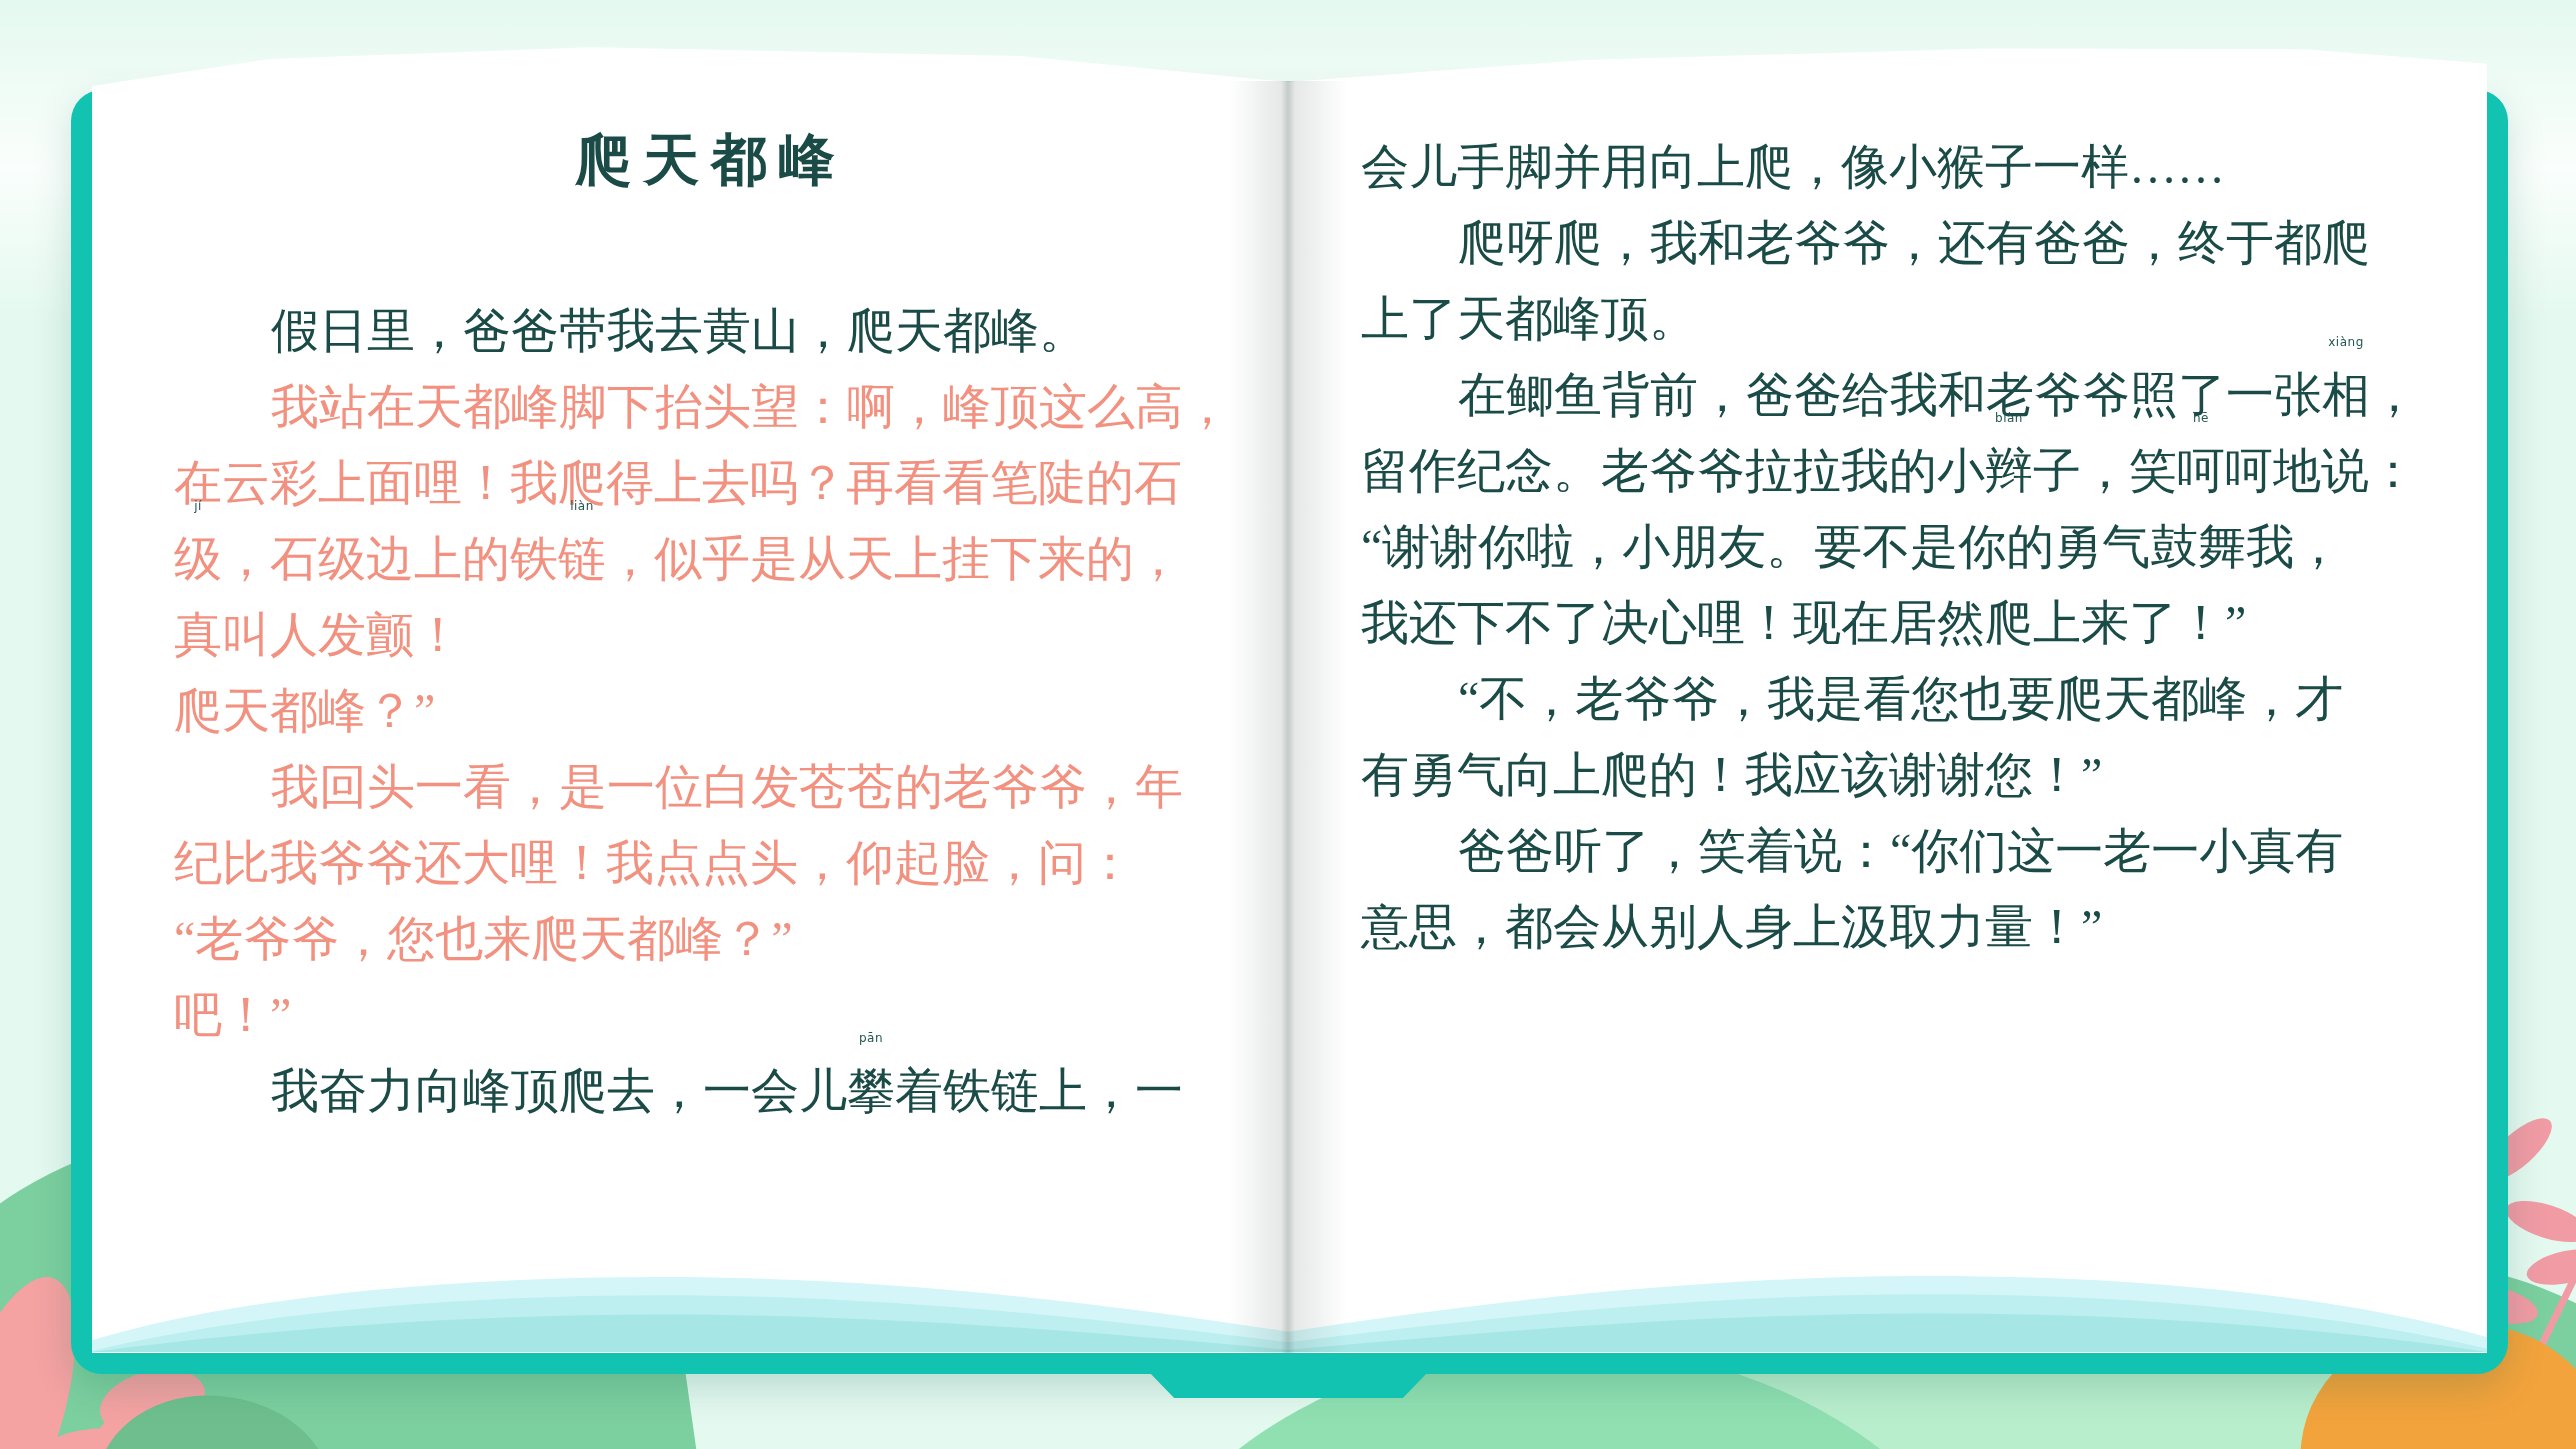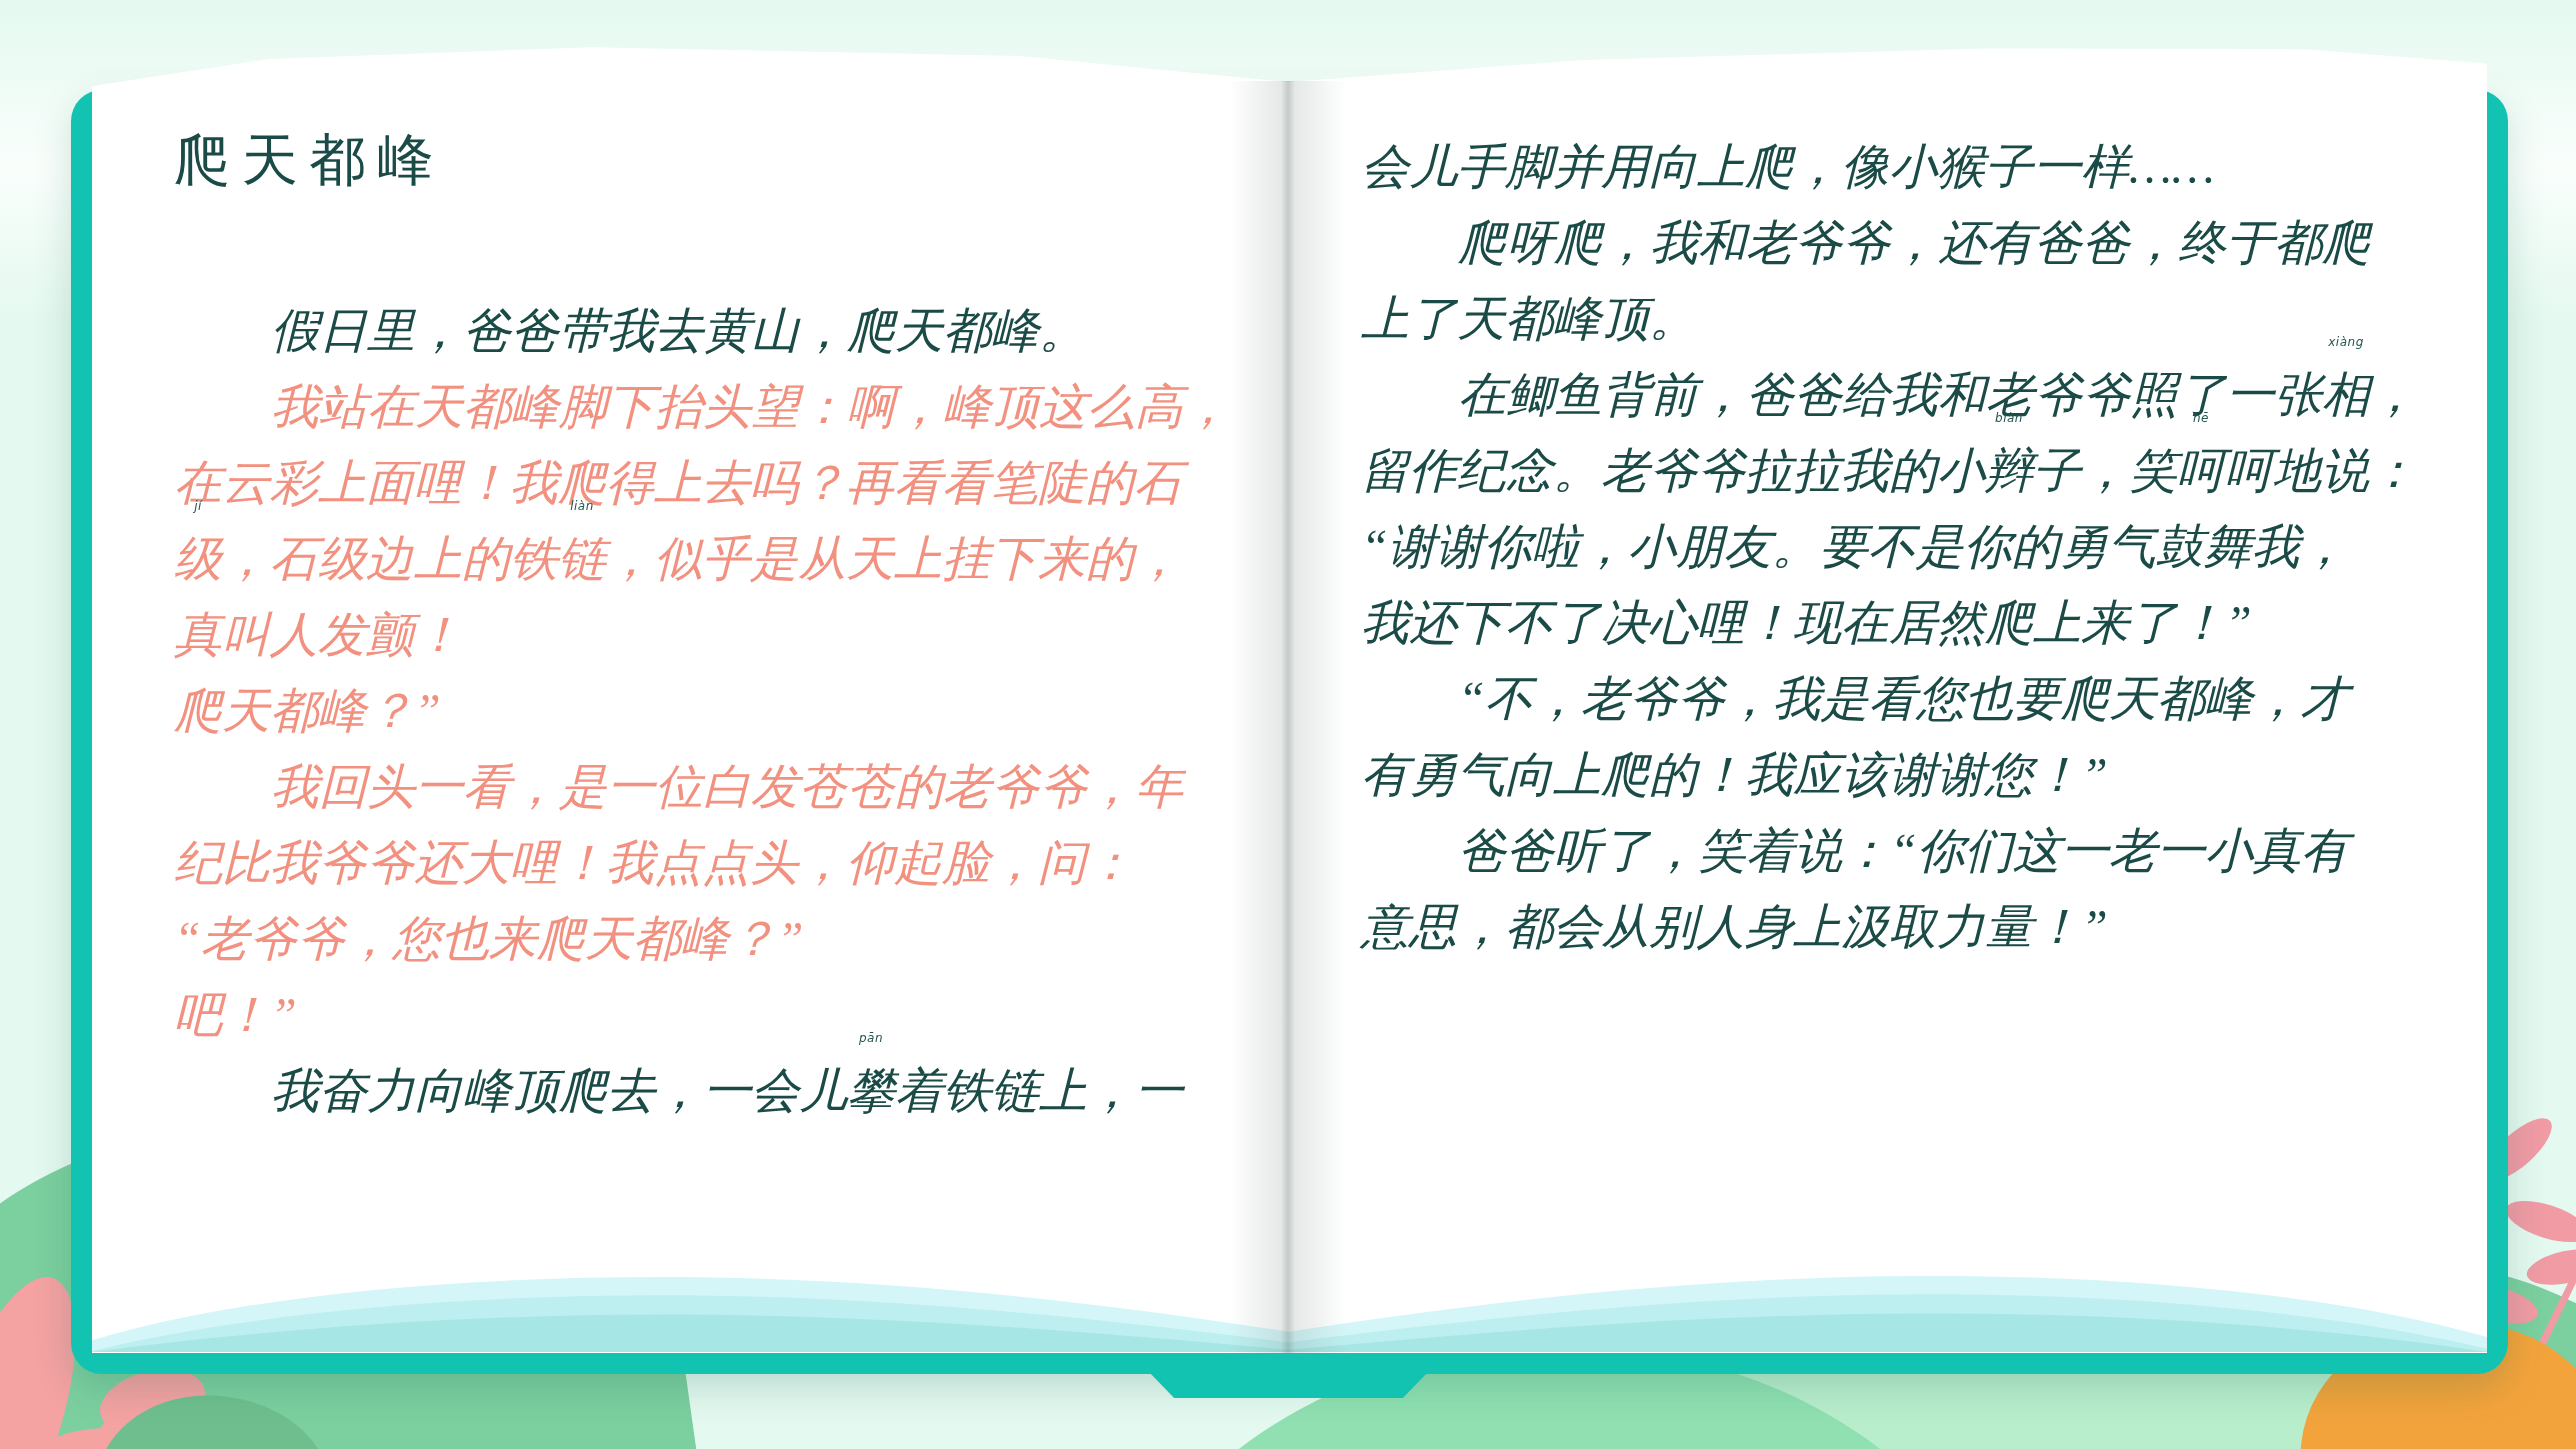--- a/index.html
+++ b/index.html
@@ -70,24 +70,24 @@
   .waves{left:92px;top:1261px;width:2395px;height:91px;}
   .spine-shadow{
     left:1229px;top:81px;width:118px;height:1272px;
     background:linear-gradient(90deg,rgba(110,130,125,0) 0%,rgba(95,115,110,0.16) 44%,
       rgba(60,82,76,0.30) 50%,rgba(95,115,110,0.16) 56%,rgba(110,130,125,0) 100%);
   }
 
   
   .page-title{
     left:174px;top:120px;width:1074px;height:81px;line-height:81px;
-    text-align:left;font-size:56px;font-weight:400;letter-spacing:11.8px;
+    text-align:center;font-size:56px;font-weight:700;letter-spacing:11.8px;
     color:var(--text-dark,#1b4b47);
   }
-  .lines{position:absolute;font-size:48px;font-style:italic;}
+  .lines{position:absolute;font-size:48px;}
   .lines.left-col{left:174px;top:293px;width:1079px;}
   .lines.right-col{left:1361px;top:129px;width:1111px;}
   .line{height:76px;line-height:76px;white-space:nowrap;}
   .line.indent{padding-left:97px;}
   .line.dark{color:var(--text-dark,#1b4b47);}
   .line.pink{color:var(--text-pink,#f2917f);}
   .anno{position:relative;display:inline-block;}
   .py{
     position:absolute;top:-21.5px;left:50%;transform:translateX(-50%);
     font-family:"DejaVu Sans","Liberation Sans",sans-serif;

